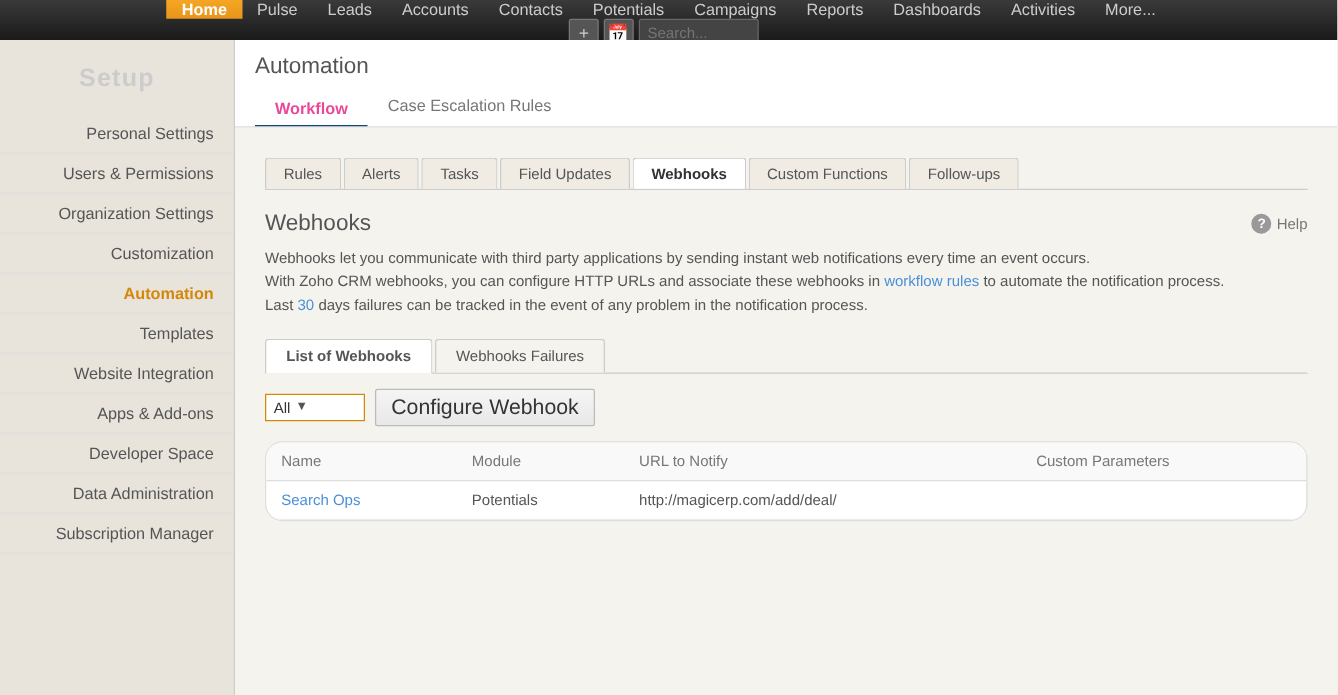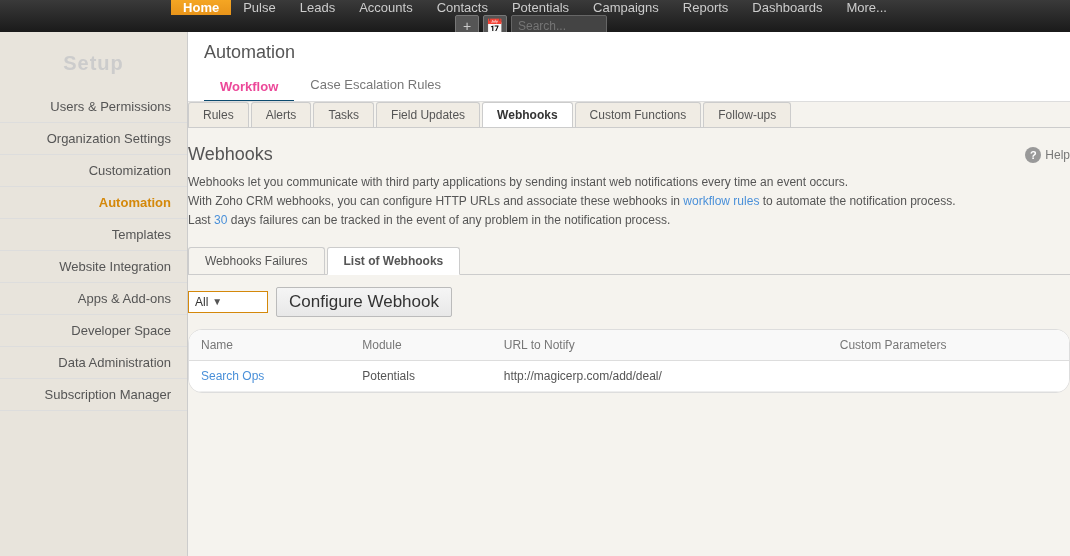--- a/index.html
+++ b/index.html
@@ -127,21 +127,21 @@
       border-bottom: 3px solid transparent;
     }
     .sub-tab.active {
       color: #ec4899;
       border-bottom: 1px solid #0c4a6e;
       font-weight: bold;
     }
 
     
     .content-area {
-      padding: 0;
+      padding: 24px;
     }
     .inner-tabs {
       display: flex;
       gap: 2px;
       margin-bottom: 16px;
       border-bottom: 1px solid #ccc;
       padding-bottom: 0;
     }
     .inner-tab {
       padding: 5px 14px;
@@ -294,33 +294,35 @@
   <div class="nav-items">
     <div class="nav-item active">Home</div>
     <div class="nav-item">Pulse</div>
     <div class="nav-item">Leads</div>
     <div class="nav-item">Accounts</div>
     <div class="nav-item">Contacts</div>
     <div class="nav-item">Potentials</div>
     <div class="nav-item">Campaigns</div>
     <div class="nav-item">Reports</div>
     <div class="nav-item">Dashboards</div>
+    <div class="nav-item">Activities</div>
     <div class="nav-item">More...</div>
   </div>
   <div class="nav-right">
     <div class="nav-btn">+</div>
     <div class="nav-btn">📅</div>
     <input class="nav-search" type="text" placeholder="Search..." style="">
   </div>
 </nav>
 
 <div id="layout">
 
   <div id="sidebar">
     <div class="setup-title">Setup</div>
+    <div class="sidebar-item">Personal Settings</div>
     <div class="sidebar-item">Users &amp; Permissions</div>
     <div class="sidebar-item">Organization Settings</div>
     <div class="sidebar-item">Customization</div>
     <div class="sidebar-item active">Automation</div>
     <div class="sidebar-item">Templates</div>
     <div class="sidebar-item">Website Integration</div>
     <div class="sidebar-item">Apps &amp; Add-ons</div>
     <div class="sidebar-item">Developer Space</div>
     <div class="sidebar-item">Data Administration</div>
     <div class="sidebar-item">Subscription Manager</div>
@@ -355,22 +357,22 @@
           </span>
         </div>
 
         <div class="description">
           <span>Webhooks let you communicate with third party applications by sending instant web notifications every time an event occurs.</span><br>
           <span>With Zoho CRM webhooks, you can configure HTTP URLs and associate these webhooks in <span class="highlight">workflow rules</span> to automate the notification process.</span><br>
           <span>Last <span class="highlight">30</span> days failures can be tracked in the event of any problem in the notification process.</span>
         </div>
 
         <div class="list-tabs">
+          <div class="list-tab active">List of Webhooks</div>
           <div class="list-tab">Webhooks Failures</div>
-          <div class="list-tab active">List of Webhooks</div>
         </div>
 
         <div class="toolbar">
           <div class="dropdown-select">
             <span>All</span>
             <span class="dropdown-arrow">▼</span>
           </div>
           <button class="configure-btn">Configure Webhook</button>
         </div>
 

